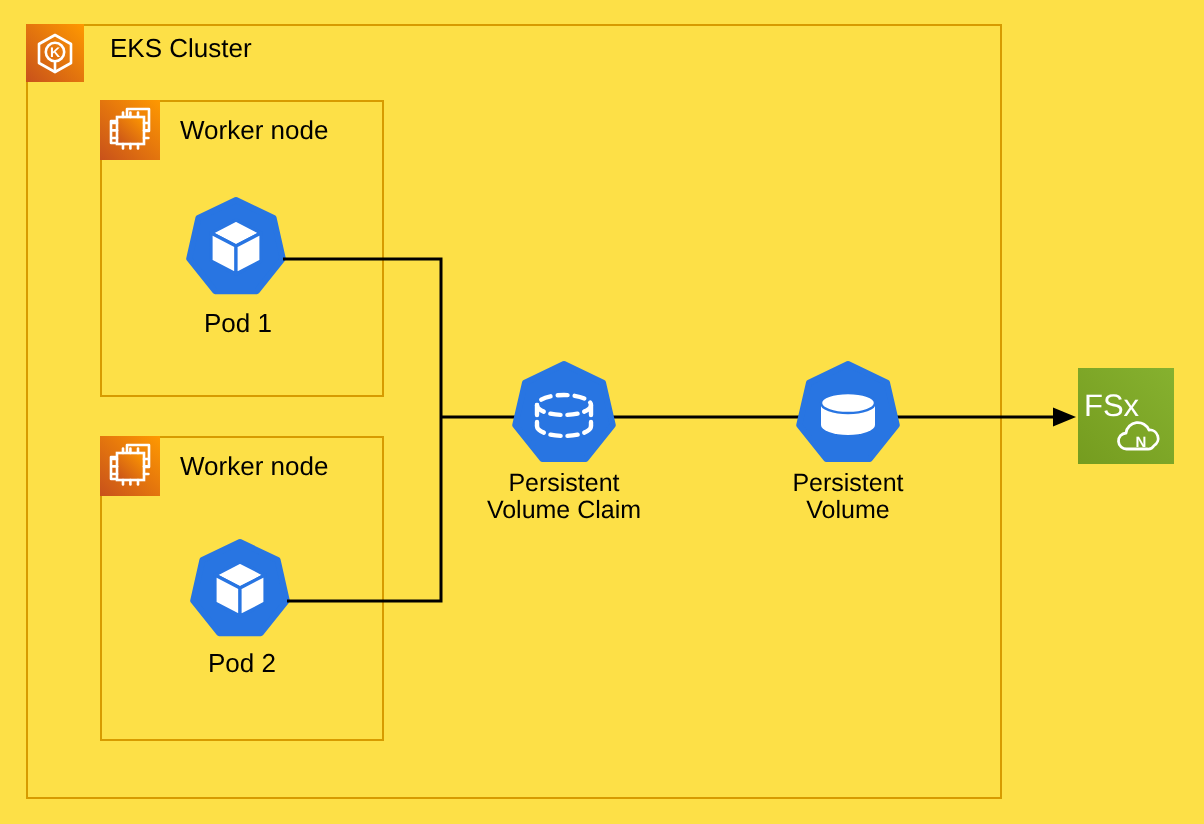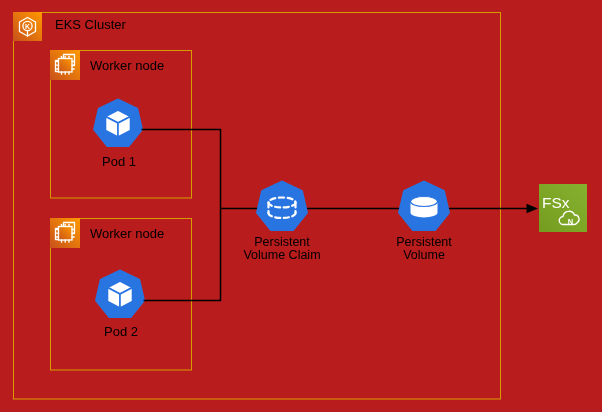--- a/index.html
+++ b/index.html
@@ -1,17 +1,17 @@
 <!DOCTYPE html>
 <html><head>
 <meta charset="utf-8">
 <style>
   html,body{margin:0;padding:0;background:#ffffff;}
   body{font-family:"Liberation Sans",sans-serif;}
-  .canvas{width:602px;height:412px;position:relative;background:#b91c1c;overflow:hidden;}
+  .canvas{width:602px;height:412px;position:relative;background:#fde047;overflow:hidden;}
   svg{display:block;}
 
   
   .box-border{fill:none;stroke:#D79B00;stroke-width:1;}
   .label{fill:#000000;font-size:13px;}
   .label-small{fill:#000000;font-size:12.5px;}
   .connector{fill:none;stroke:#000000;stroke-width:1.5;}
   .arrowhead{fill:#000000;stroke:none;}
 
   .k8s-shape{fill:#2875E2;stroke:#2875E2;stroke-width:3;stroke-linejoin:round;}

